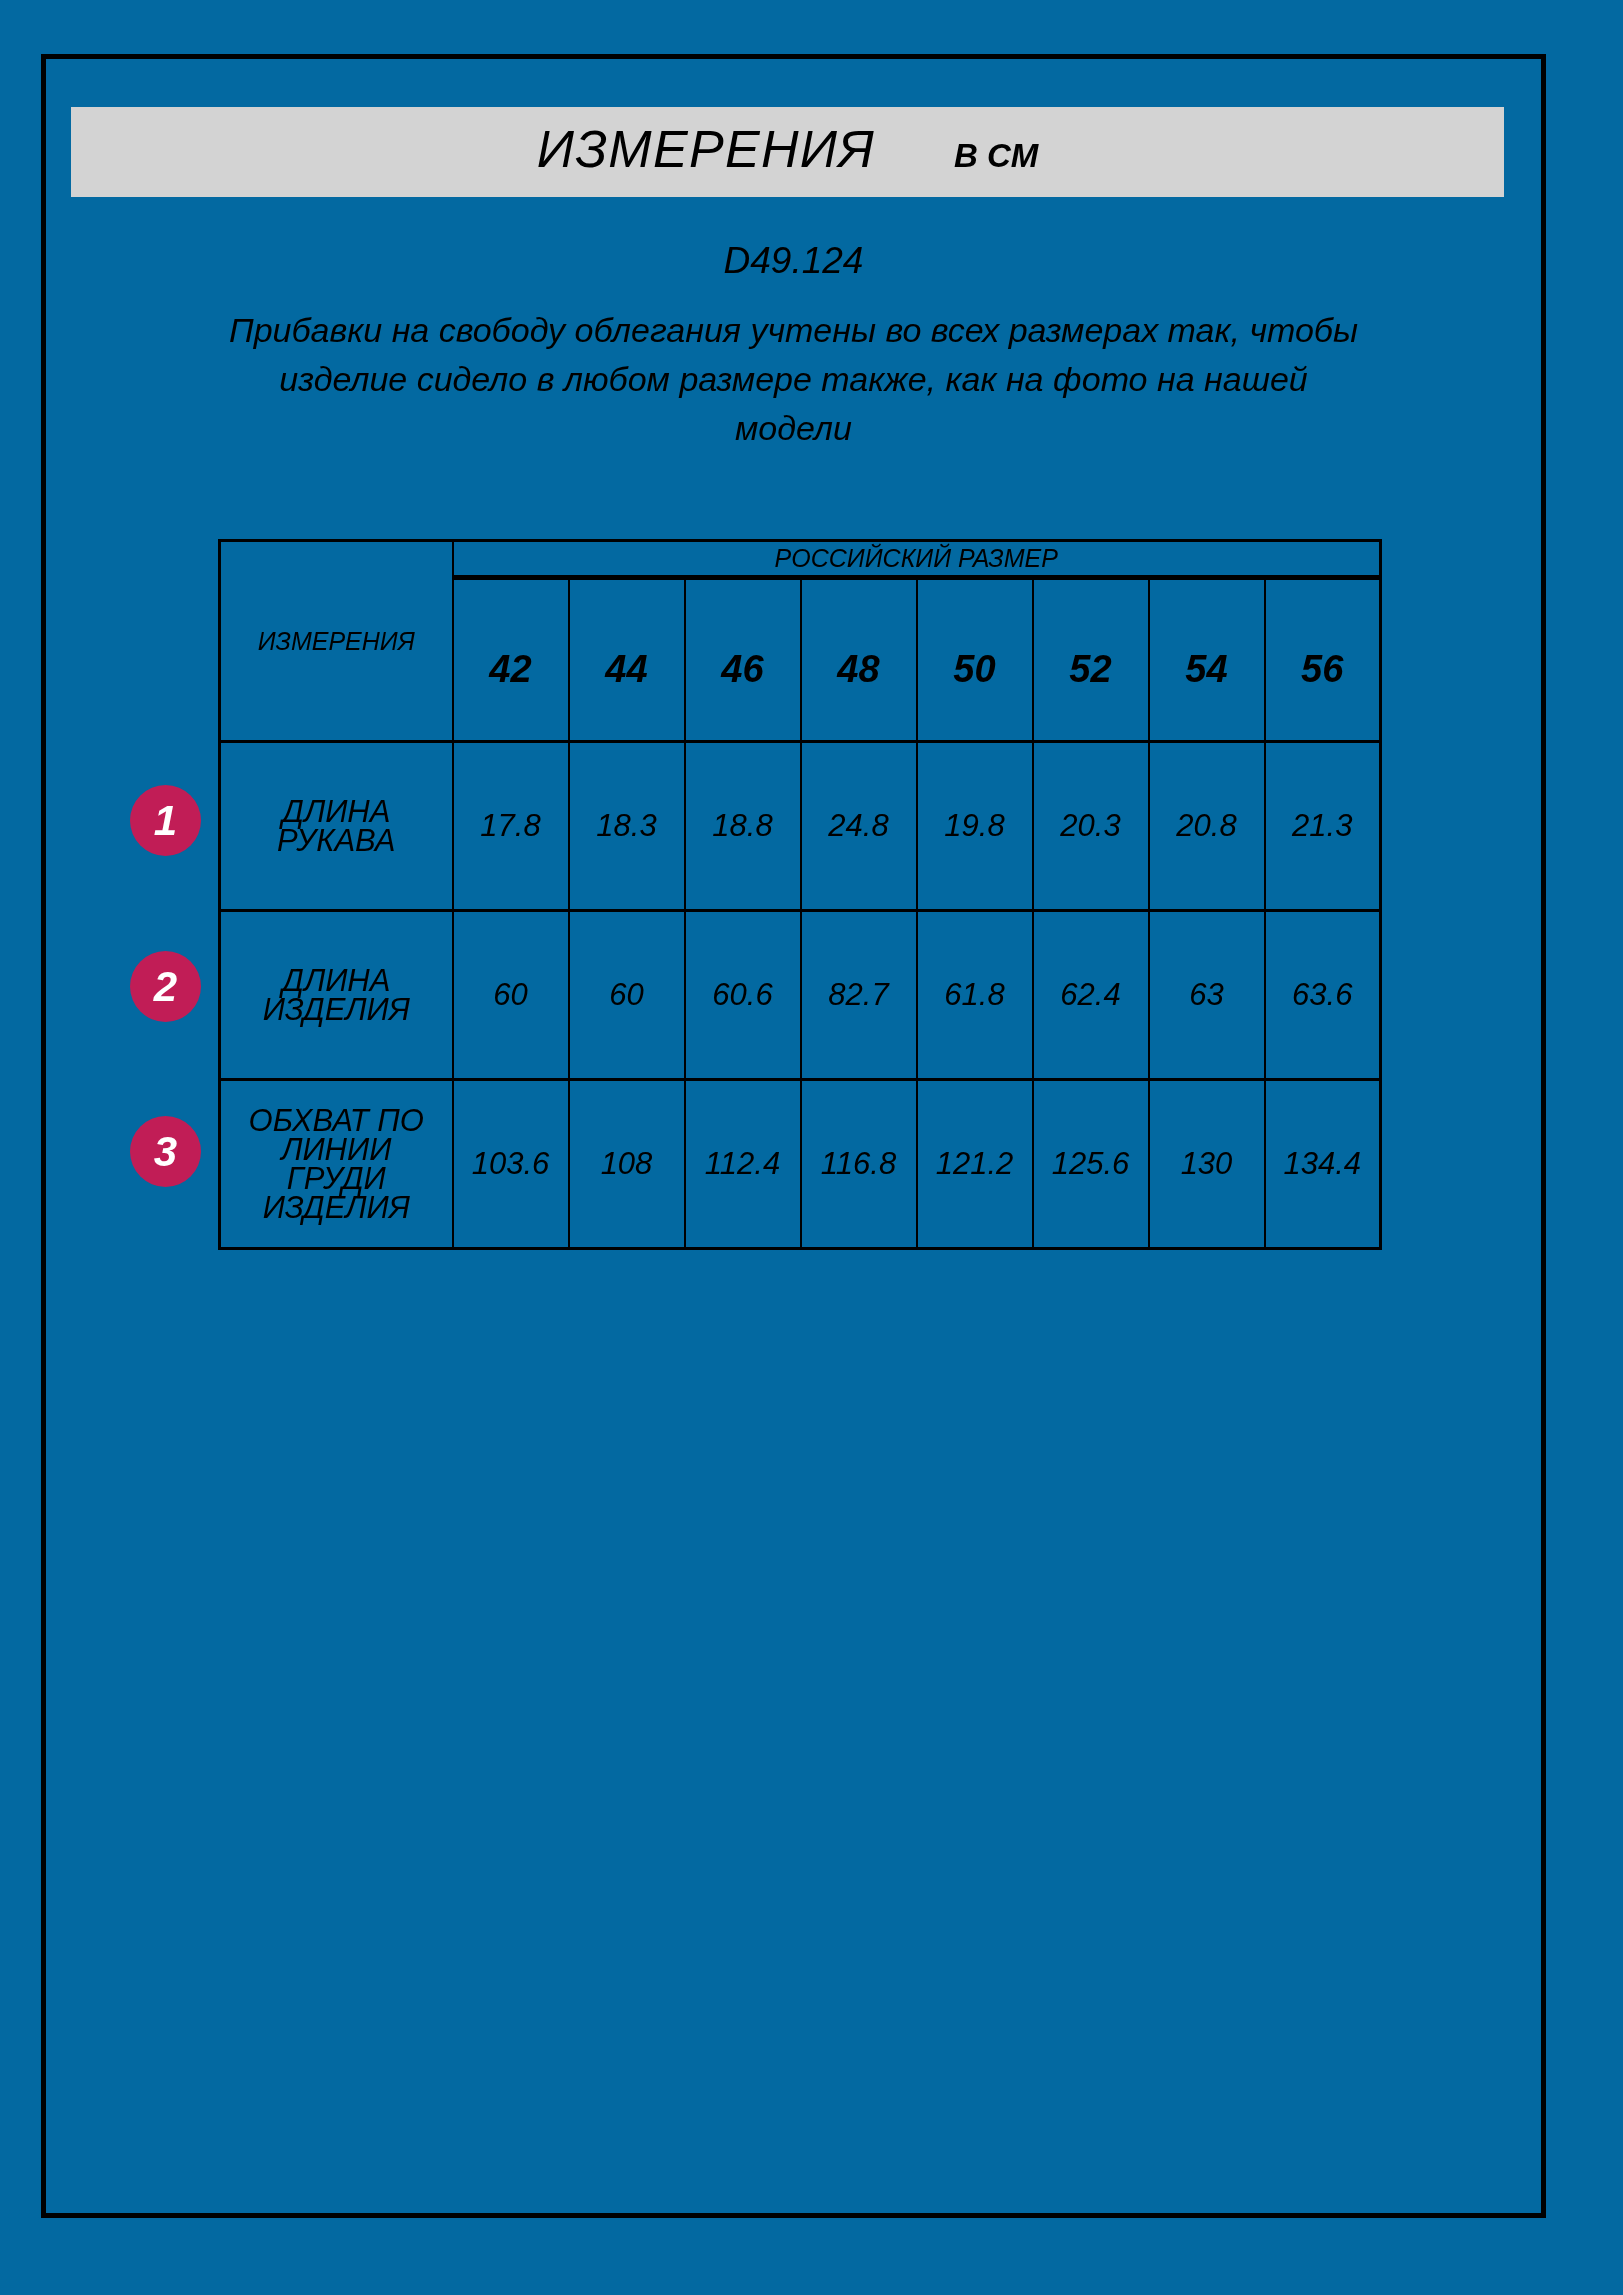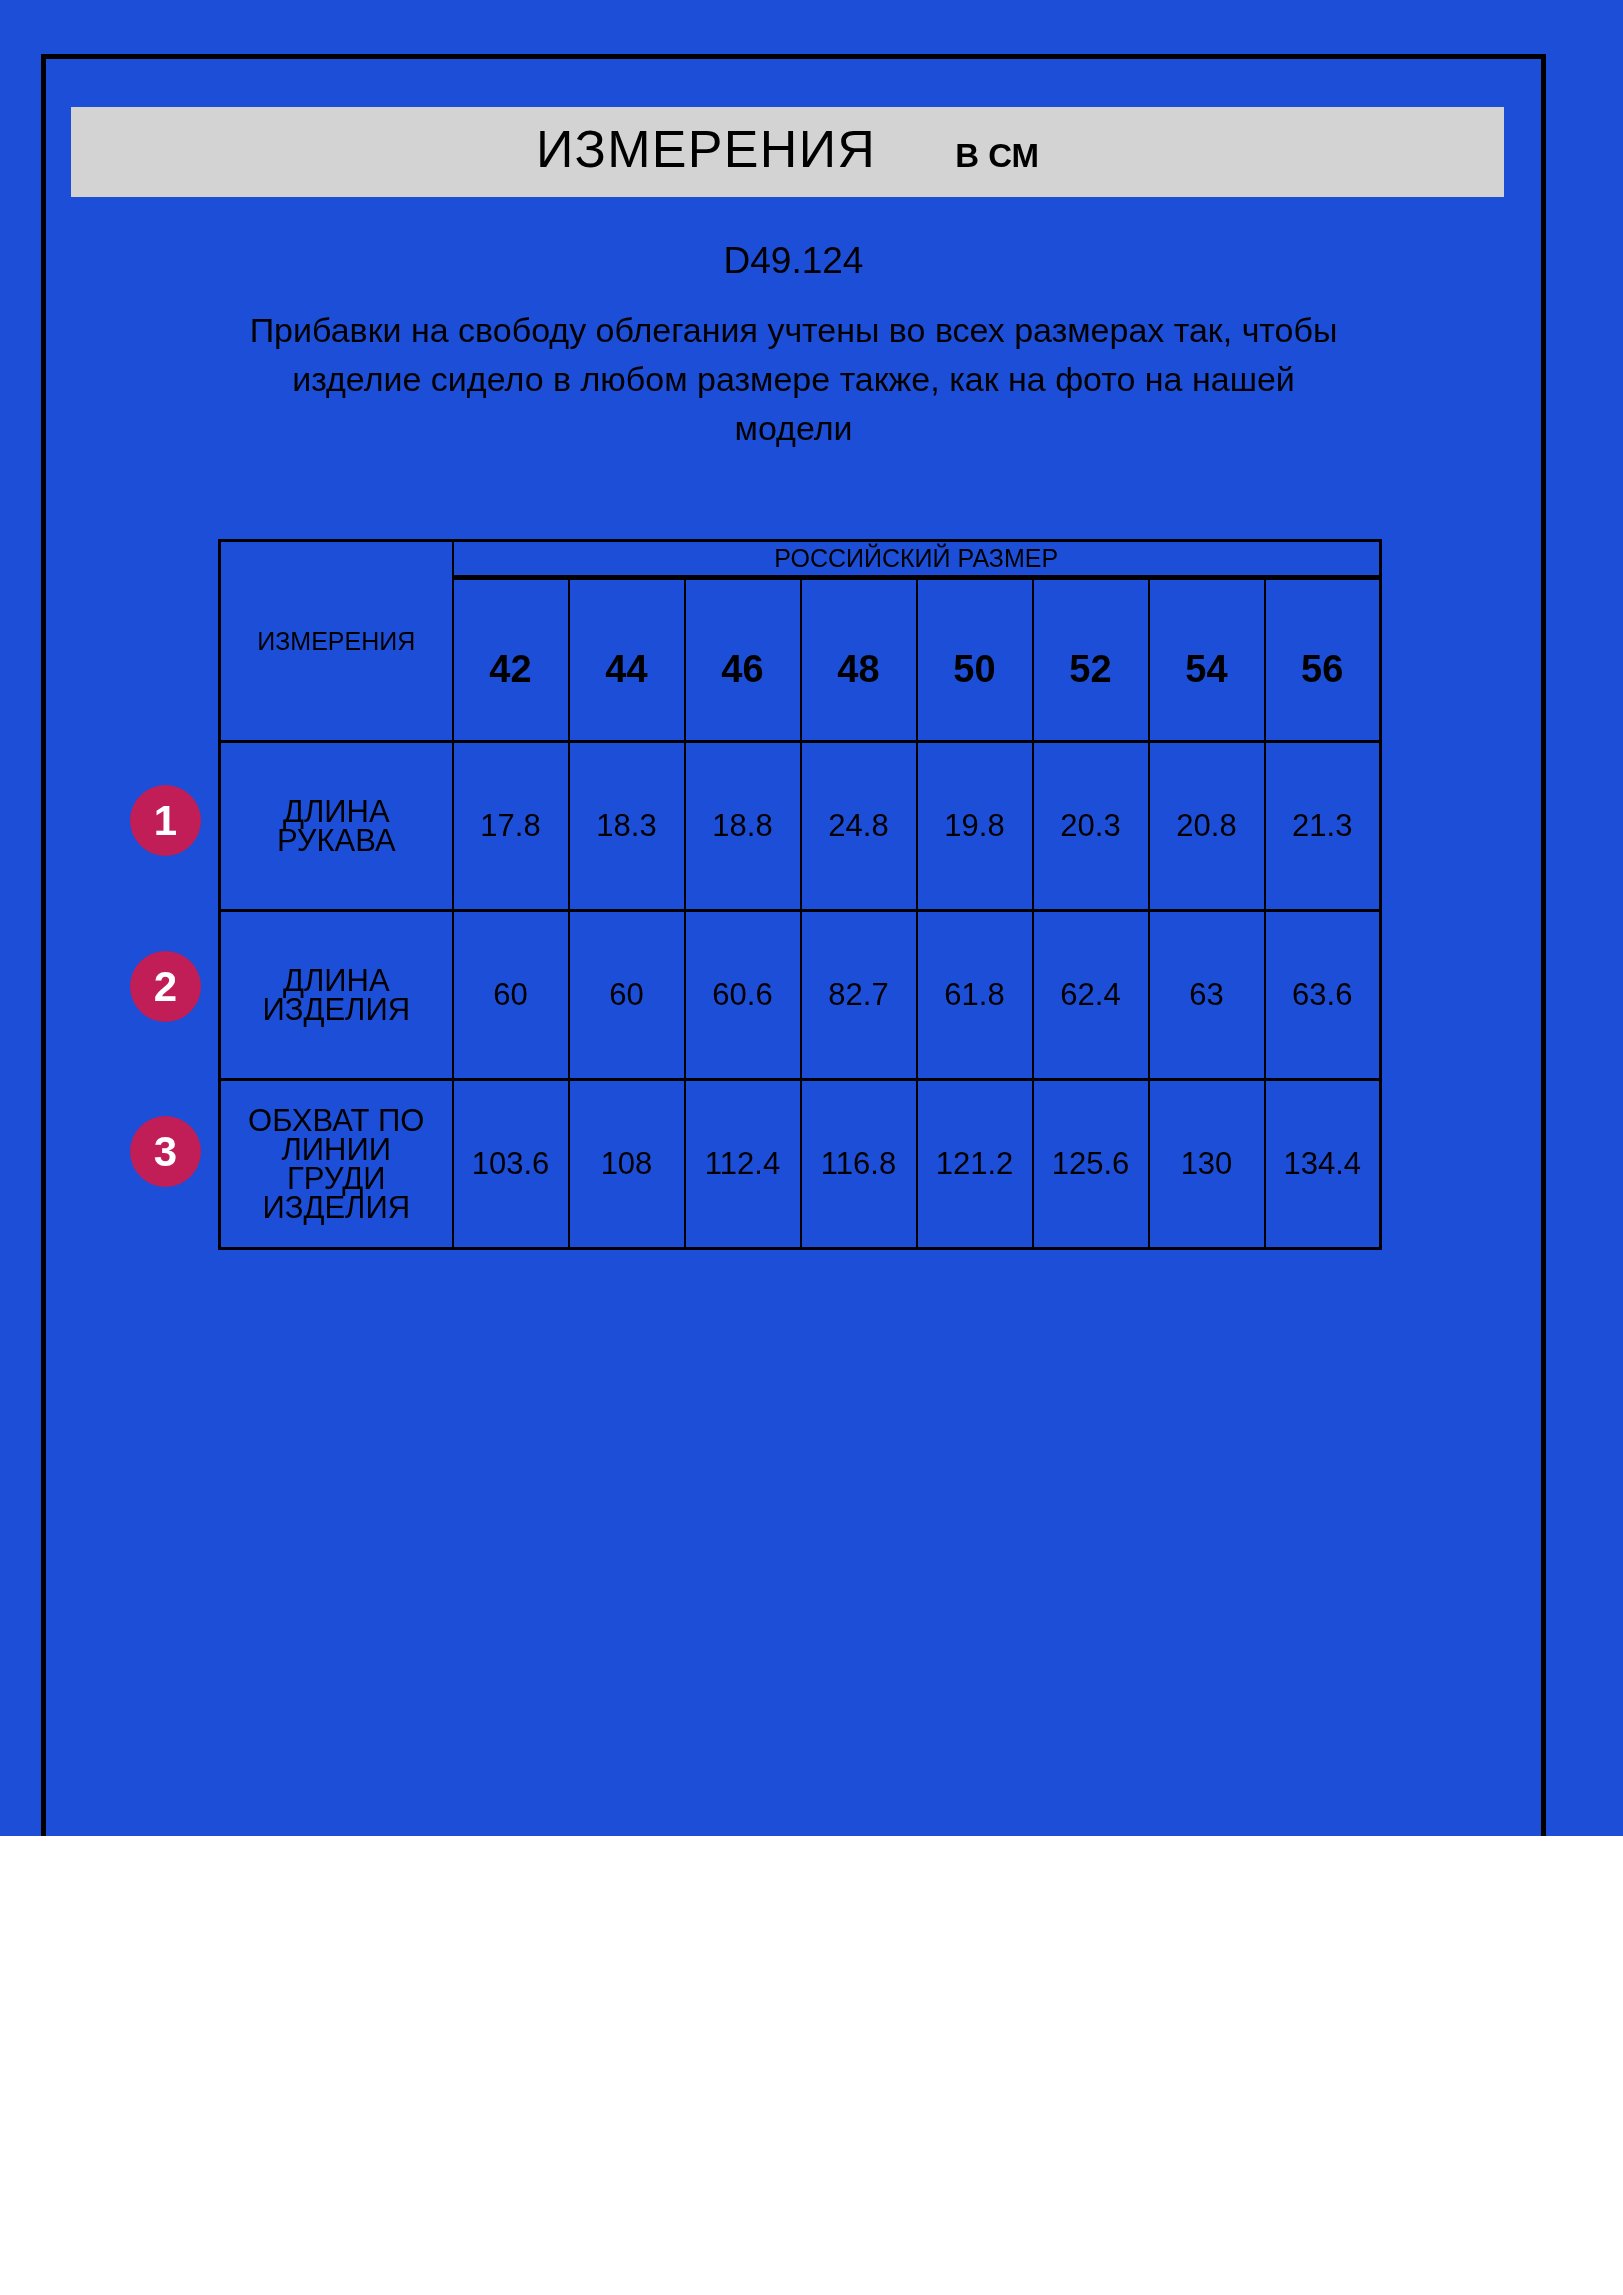--- a/index.html
+++ b/index.html
@@ -1,23 +1,24 @@
 <!DOCTYPE html>
 <html style="font-size:10.5px"><head>
 <meta charset="utf-8">
 <style>
   html, body { margin: 0; padding: 0; background: #ffffff; }
   .page {
     position: relative;
     width: 1623px;
-    height: 1836px;
-    background: #1d4ed8;
+    height: 2295px;
+    background: #0369a1;
     font-family: "Liberation Sans", sans-serif;
     color: #000;
     overflow: hidden;
+    font-style: italic;
   }
   .frame {
     position: absolute;
     left: 41px; top: 54px;
     width: 1505px; height: 2164px;
     border: 5.9px solid #000;
     box-sizing: border-box;
   }
   .title-bar {
     position: absolute;

